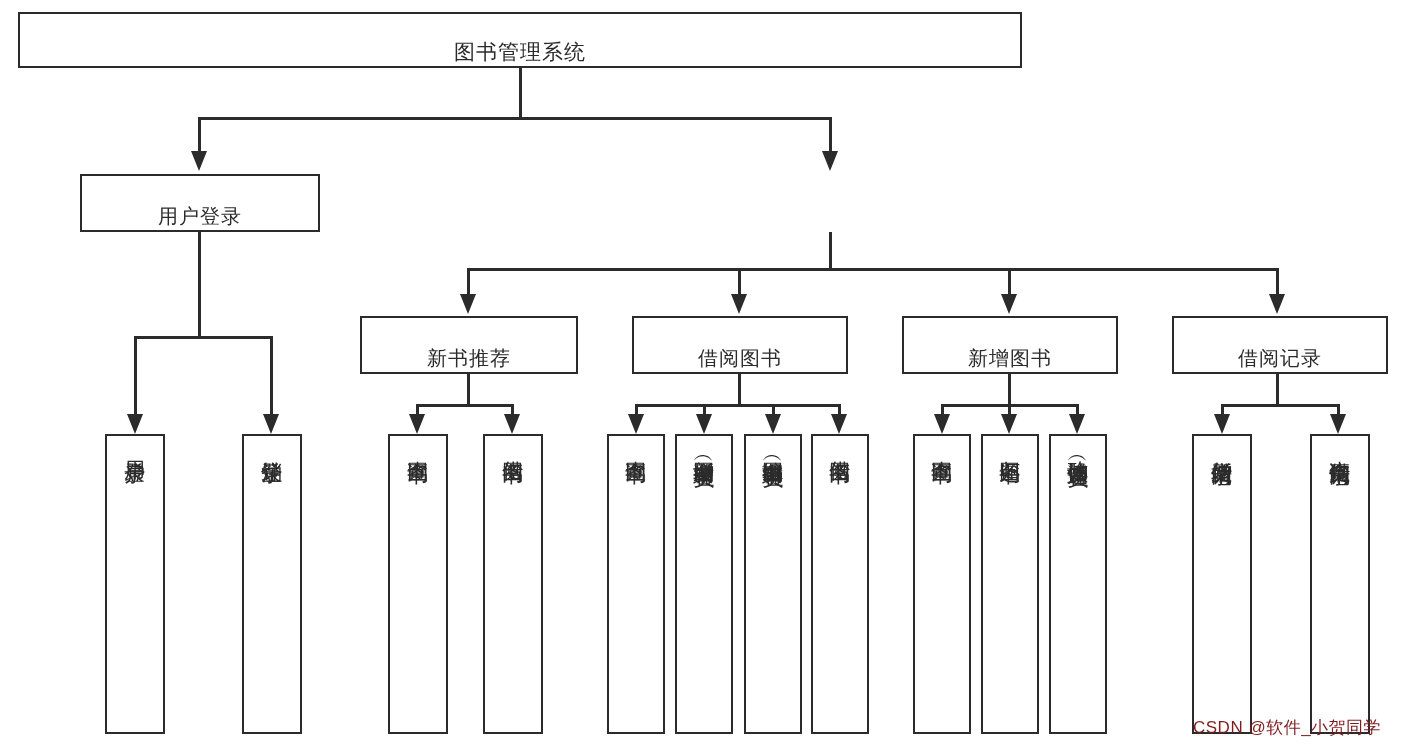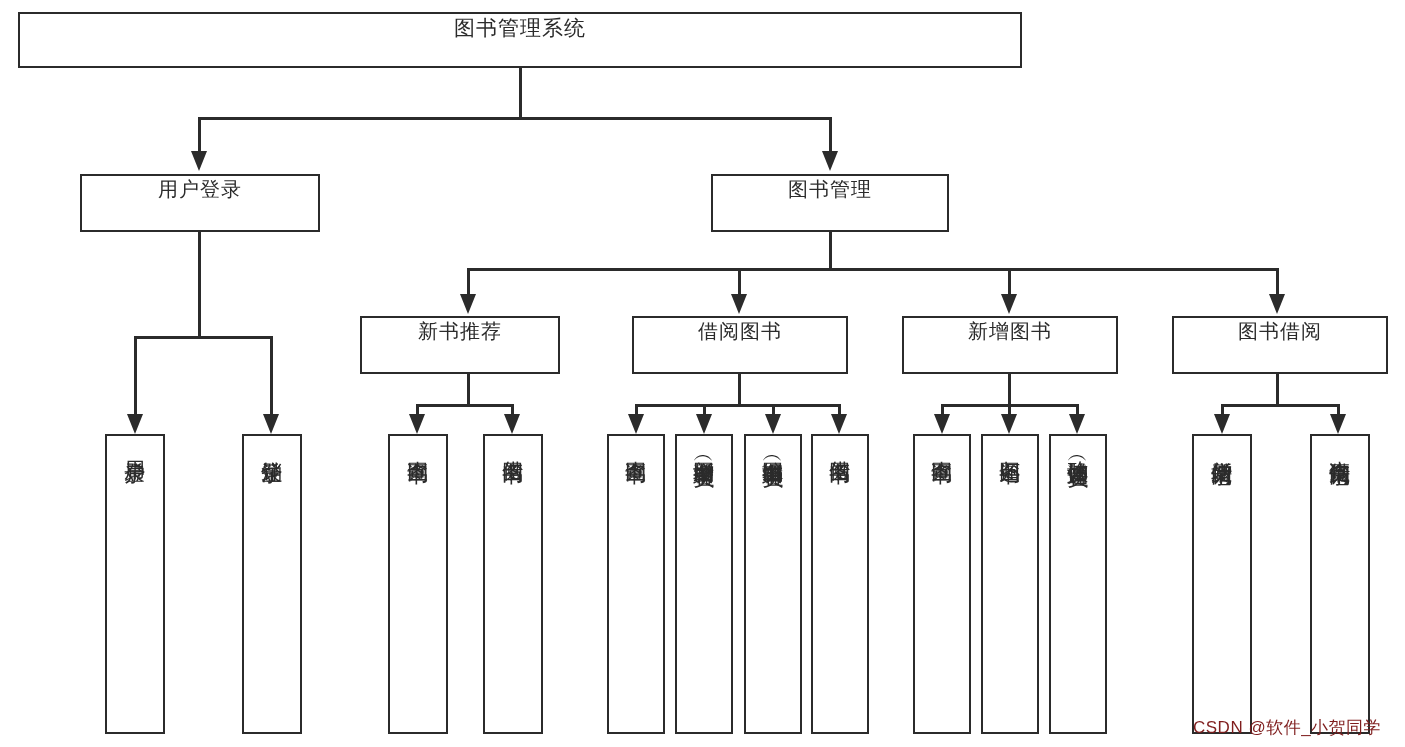--- a/index.html
+++ b/index.html
@@ -16,21 +16,21 @@
     height: 747px;
     background: #ffffff;
     overflow: hidden;
   }
   .node {
     position: absolute;
     box-sizing: border-box;
     border: 2px solid #2b2b2b;
     background: #ffffff;
     display: flex;
-    align-items: flex-start;
+    align-items: flex-end;
     justify-content: center;
     color: #2b2b2b;
   }
   .node.root {
     font-size: 21px;
   }
   .node.lvl2 {
     font-size: 20px;
   }
   .node.lvl3 {
@@ -88,54 +88,51 @@
 
   <div class="edge h" style="left:198px; top:117px; width:634px; height:3px;"></div>
 
   <div class="edge v" style="left:198px; top:117px; width:3px; height:36px;"></div>
   <div class="arrow" style="left:191px; top:151px;"></div>
   <div class="edge v" style="left:829px; top:117px; width:3px; height:36px;"></div>
   <div class="arrow" style="left:822px; top:151px;"></div>
 
   <div class="node lvl2" style="left:80px; top:174px; width:240px; height:58px;">
     <span class="htext">用户登录</span>
-  </div>
-  <div class="node lvl2" style="left:711px; top:174px; width:238px; height:58px;">
-    <span class="htext">图书管理</span>
   </div>
 
   <div class="edge v" style="left:198px; top:232px; width:3px; height:106px;"></div>
   <div class="edge h" style="left:134px; top:336px; width:138px; height:3px;"></div>
   <div class="edge v" style="left:134px; top:336px; width:3px; height:82px;"></div>
   <div class="arrow" style="left:127px; top:414px;"></div>
   <div class="edge v" style="left:270px; top:336px; width:3px; height:82px;"></div>
   <div class="arrow" style="left:263px; top:414px;"></div>
 
   <div class="edge v" style="left:829px; top:232px; width:3px; height:38px;"></div>
   <div class="edge h" style="left:467px; top:268px; width:812px; height:3px;"></div>
   <div class="edge v" style="left:467px; top:268px; width:3px; height:28px;"></div>
   <div class="arrow" style="left:460px; top:294px;"></div>
   <div class="edge v" style="left:738px; top:268px; width:3px; height:28px;"></div>
   <div class="arrow" style="left:731px; top:294px;"></div>
   <div class="edge v" style="left:1008px; top:268px; width:3px; height:28px;"></div>
   <div class="arrow" style="left:1001px; top:294px;"></div>
   <div class="edge v" style="left:1276px; top:268px; width:3px; height:28px;"></div>
   <div class="arrow" style="left:1269px; top:294px;"></div>
 
-  <div class="node lvl3" style="left:360px; top:316px; width:200px; height:58px;">
+  <div class="node lvl3" style="left:360px; top:316px; width:218px; height:58px;">
     <span class="htext">新书推荐</span>
   </div>
   <div class="node lvl3" style="left:632px; top:316px; width:216px; height:58px;">
     <span class="htext">借阅图书</span>
   </div>
   <div class="node lvl3" style="left:902px; top:316px; width:216px; height:58px;">
     <span class="htext">新增图书</span>
   </div>
   <div class="node lvl3" style="left:1172px; top:316px; width:216px; height:58px;">
-    <span class="htext">图书借阅</span>
+    <span class="htext">借阅记录</span>
   </div>
 
   <div class="edge v" style="left:467px; top:374px; width:3px; height:32px;"></div>
   <div class="edge h" style="left:416px; top:404px; width:97px; height:3px;"></div>
   <div class="edge v" style="left:416px; top:404px; width:3px; height:14px;"></div>
   <div class="arrow" style="left:409px; top:414px;"></div>
   <div class="edge v" style="left:511px; top:404px; width:3px; height:14px;"></div>
   <div class="arrow" style="left:504px; top:414px;"></div>
 
   <div class="edge v" style="left:738px; top:374px; width:3px; height:32px;"></div>

